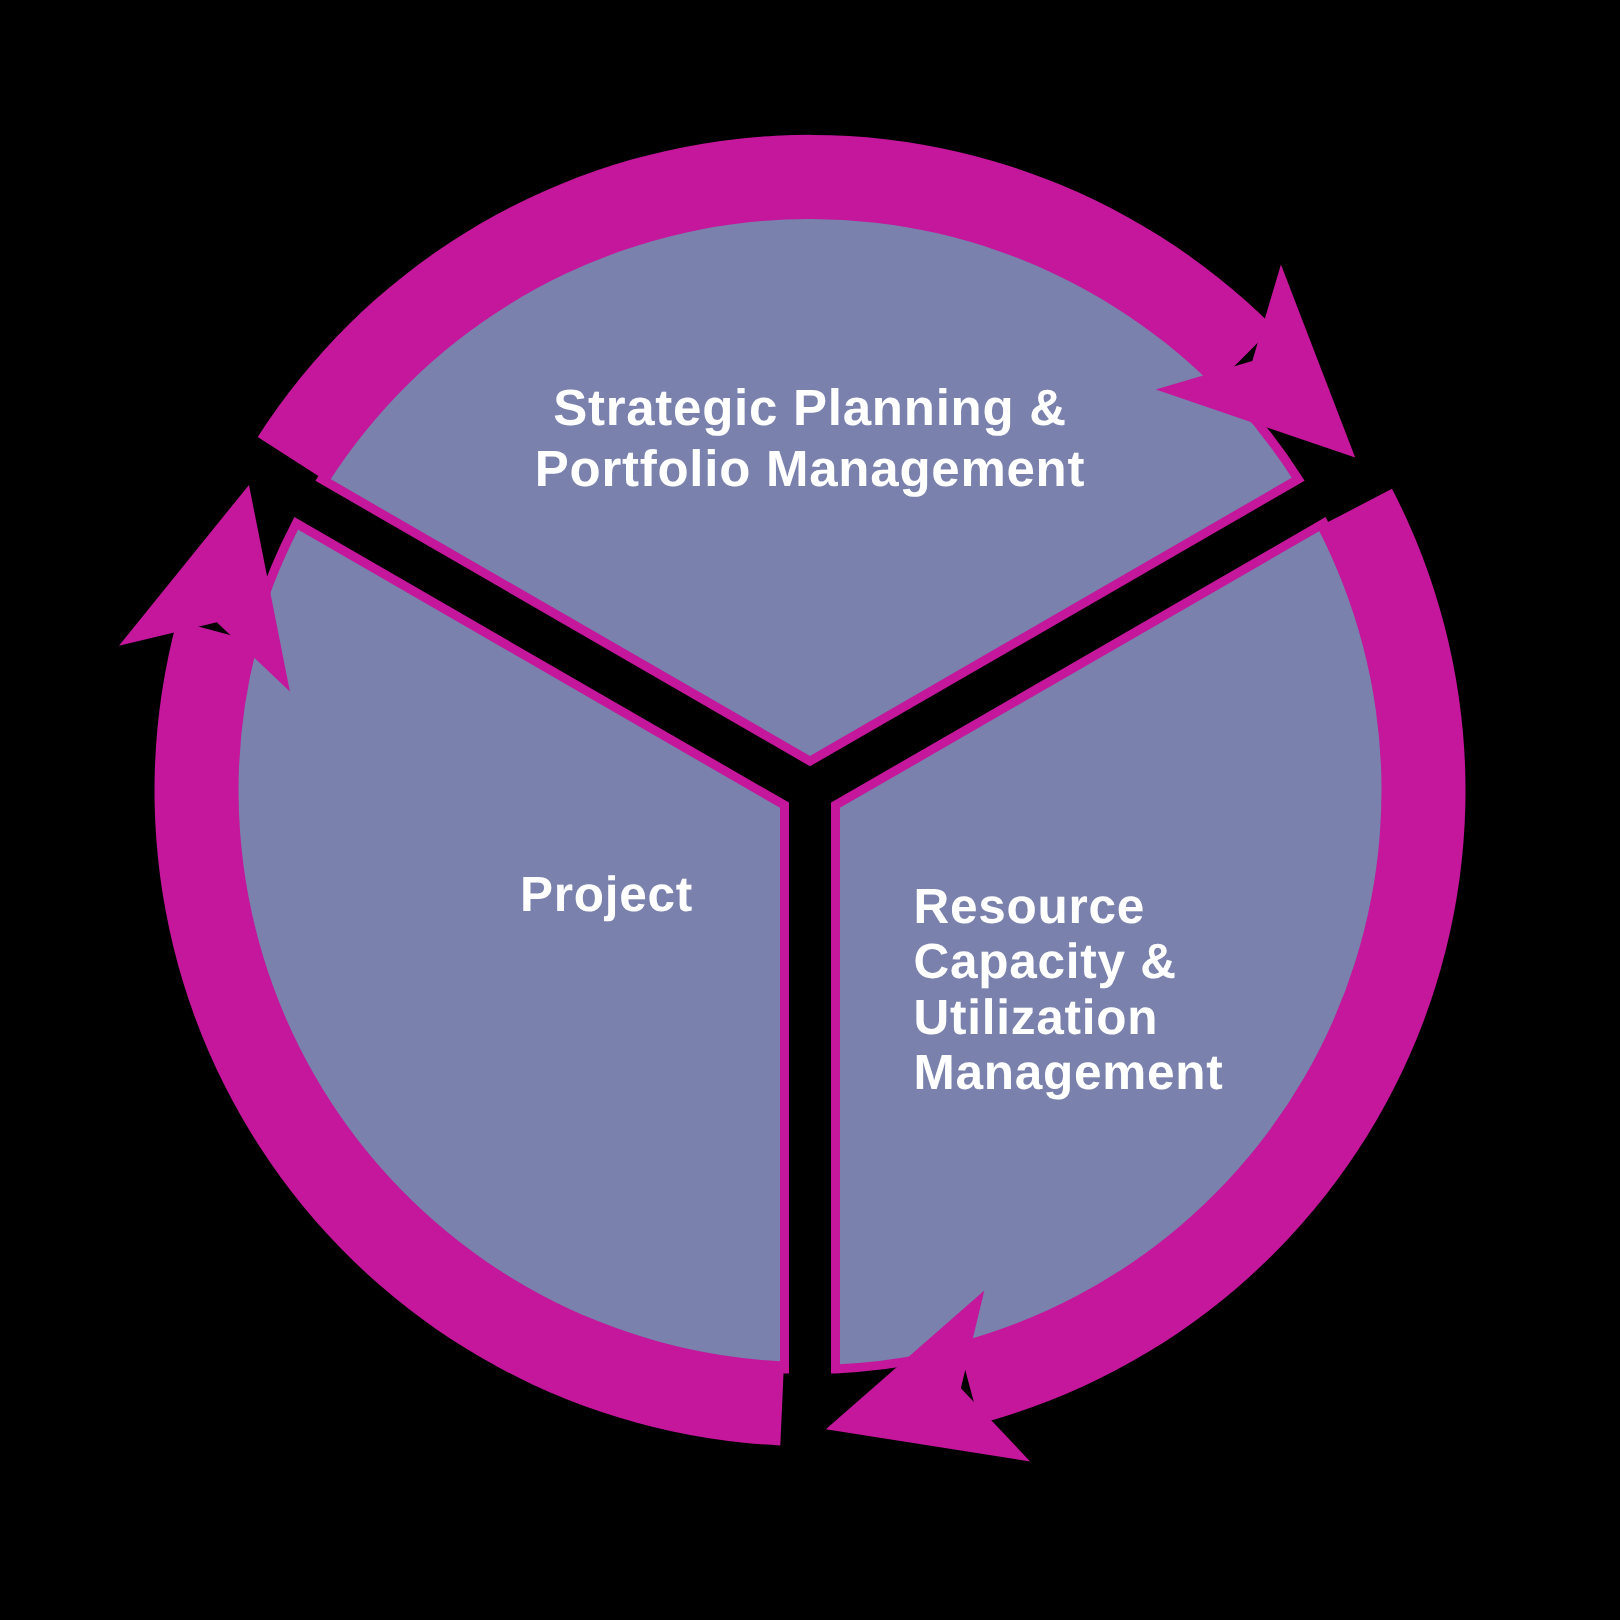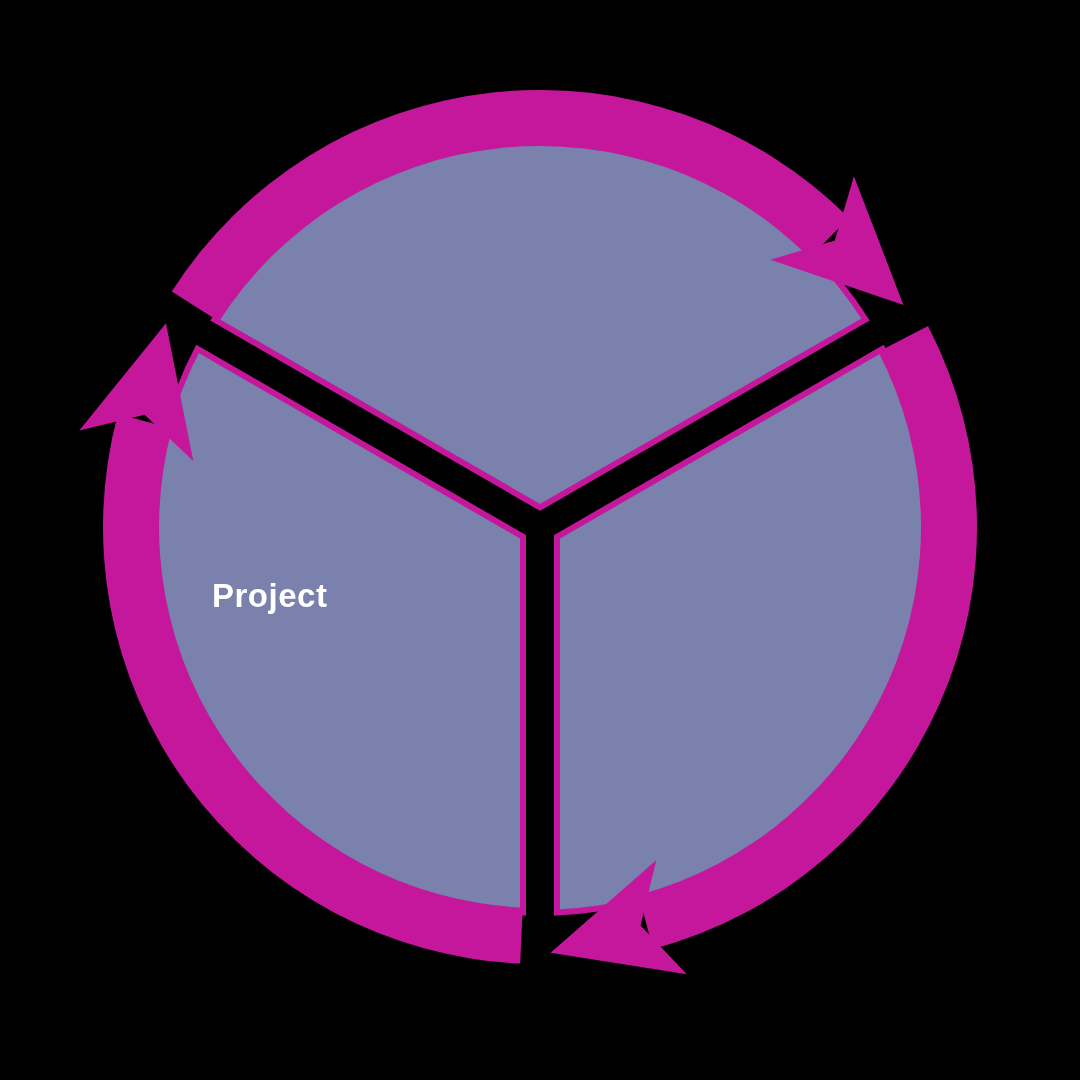--- a/index.html
+++ b/index.html
@@ -21,21 +21,21 @@
     font-weight: 700;
     letter-spacing: 0.5px;
   }
   .label span { display: block; }
   .label-top {
     left: 260px; top: 252px; width: 560px;
     font-size: 34px; line-height: 41px; text-align: center;
   }
   .label-left {
     left: 212px; top: 577px; width: 250px;
-    font-size: 33px; line-height: 38px; 
+    font-size: 33px; line-height: 38px; text-align: right;
   }
   .label-right {
     left: 609px; top: 585px; width: 280px;
     font-size: 33px; line-height: 37px; text-align: left;
   }
 </style>
 </head>
 <body>
 
 <div class="canvas">
@@ -53,18 +53,28 @@
       <path class="head-shape" d="M -26 -62 L 100 -6 L -26 56 L 6 -3 Z"></path>
     </g>
     <g transform="translate(645.6 921.1) rotate(165)">
       <path class="head-shape" d="M -26 -62 L 100 -6 L -26 56 L 6 -3 Z"></path>
     </g>
     <g transform="translate(145.9 421.4) rotate(285)">
       <path class="head-shape" d="M -26 -62 L 100 -6 L -26 56 L 6 -3 Z"></path>
     </g>
   </svg>
 
+  <div class="label label-top">
+    <span>Strategic Planning &amp;</span>
+    <span>Portfolio Management</span>
+  </div>
 
   <div class="label label-left">
     <span>Project</span>
   </div>
 
+  <div class="label label-right">
+    <span>Resource</span>
+    <span>Capacity &amp;</span>
+    <span>Utilization</span>
+    <span>Management</span>
+  </div>
 </div>
 
 </body></html>

